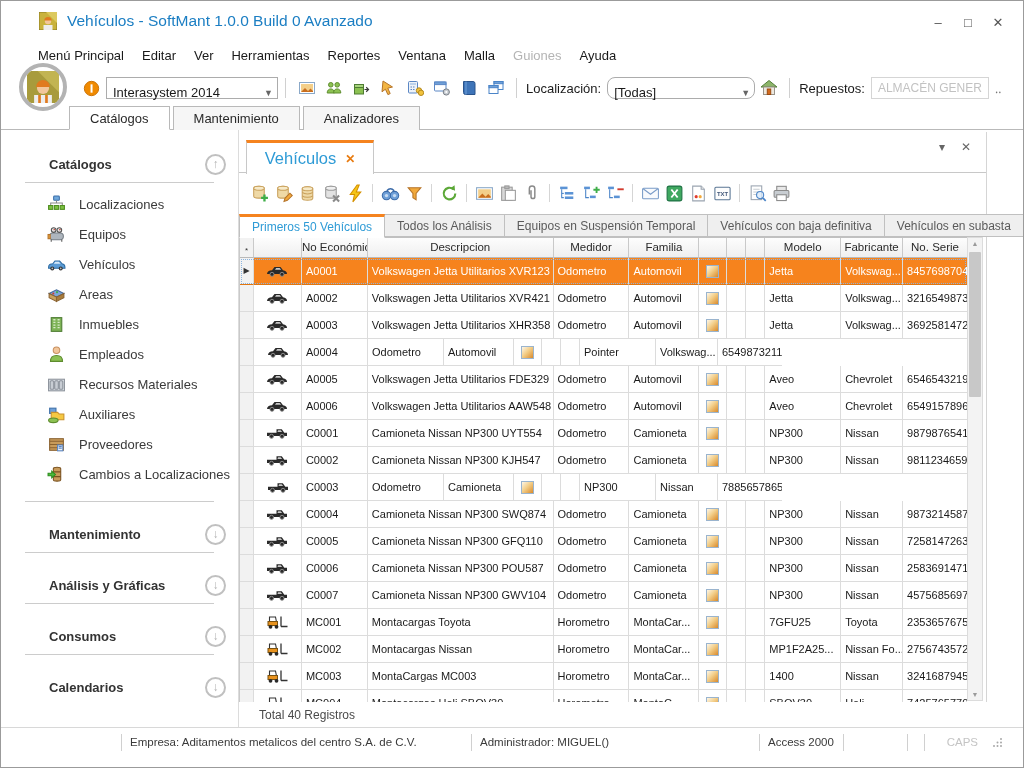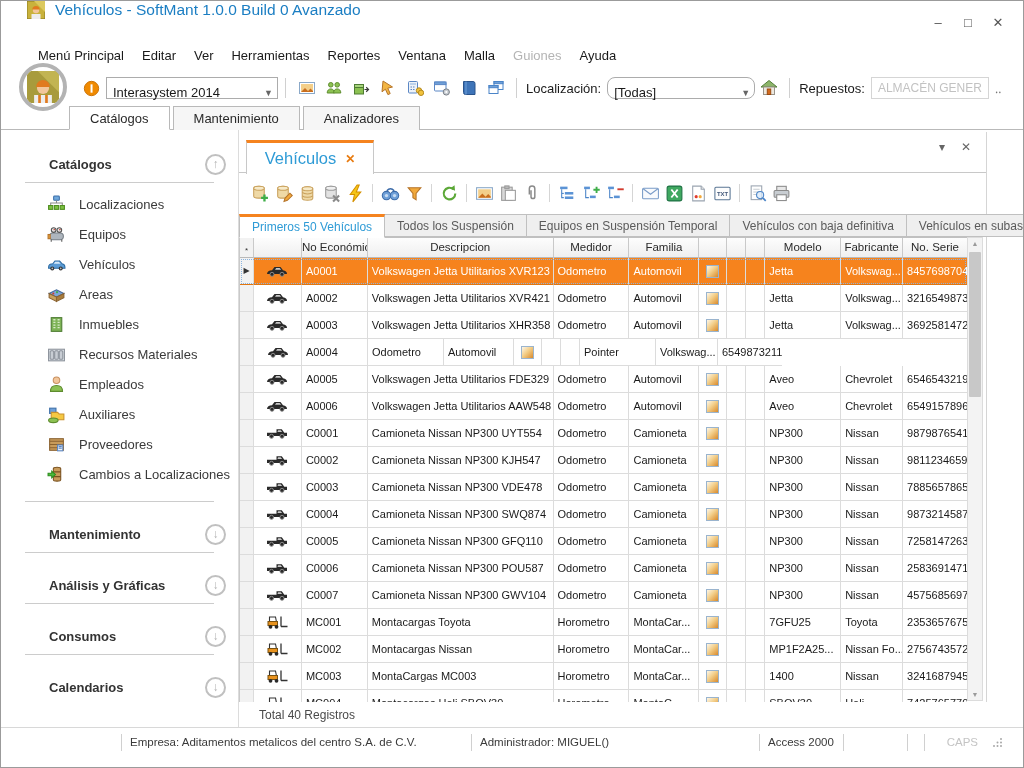--- a/index.html
+++ b/index.html
@@ -1,21 +1,21 @@
 <!DOCTYPE html>
 <html><head>
 <meta charset="utf-8">
 <style>
   * { margin:0; padding:0; box-sizing:border-box; }
   html,body { background:#fff; }
   body { font-family:"Liberation Sans", sans-serif; color:#1a1a1a; }
   .window { position:relative; width:1024px; height:768px; background:#fff; border:1px solid #9b9b9b; overflow:hidden; }
 
   
-  .titlebar { position:absolute; top:0; left:0; right:0; height:40px; display:flex; align-items:flex-start; padding-left:26px; }
+  .titlebar { position:absolute; top:0; left:0; right:0; height:40px; display:flex; align-items:center; padding-left:38px; }
   .app-icon { width:18px; height:18px; margin-right:10px; }
   .title-text { color:#1b7ec3; font-size:15.5px; }
   .win-controls { position:absolute; right:18px; top:14px; display:flex; gap:16px; color:#555; font-size:13px; }
   .win-controls span { width:14px; text-align:center; cursor:default; }
 
   
   .menubar { position:absolute; top:40px; left:0; right:0; height:28px; display:flex; align-items:center; padding-left:28px; font-size:13px; }
   .menu-item { padding:4px 9px; color:#1a1a1a; }
   .menu-item.disabled { color:#b4b4b4; }
 
@@ -305,33 +305,33 @@
           </div>
         <div class="sb-item">
             <svg viewBox="0 0 18 18">
               <rect x="4" y="2.5" width="10" height="13" fill="#7DB356" stroke="#4E7C33"></rect>
               <path d="M6 4.5h2M10 4.5h2M6 7h2M10 7h2M6 9.5h2M10 9.5h2M6 12h2M10 12h2" stroke="#D8EAC8" stroke-width="1.2"></path>
             </svg>
             <span>Inmuebles</span>
           </div>
         <div class="sb-item">
             <svg viewBox="0 0 18 18">
+              <circle cx="9" cy="5" r="3.1" fill="#F2C69B" stroke="#C89060"></circle>
+              <path d="M3.3 15.5c0-3.6 2.5-5.6 5.7-5.6s5.7 2 5.7 5.6z" fill="#8CC152" stroke="#5E8C2E"></path>
+            </svg>
+            <span>Empleados</span>
+          </div>
+        <div class="sb-item">
+            <svg viewBox="0 0 18 18">
               <rect x="1.5" y="4" width="15" height="11" fill="#DDE2E8" stroke="#8A9099"></rect>
               <rect x="3" y="5.5" width="3.4" height="8" rx="1" fill="#C8CDD4" stroke="#8A9099"></rect>
               <rect x="7.3" y="5.5" width="3.4" height="8" rx="1" fill="#C8CDD4" stroke="#8A9099"></rect>
               <rect x="11.6" y="5.5" width="3.4" height="8" rx="1" fill="#C8CDD4" stroke="#8A9099"></rect>
             </svg>
             <span>Recursos Materiales</span>
-          </div>
-        <div class="sb-item">
-            <svg viewBox="0 0 18 18">
-              <circle cx="9" cy="5" r="3.1" fill="#F2C69B" stroke="#C89060"></circle>
-              <path d="M3.3 15.5c0-3.6 2.5-5.6 5.7-5.6s5.7 2 5.7 5.6z" fill="#8CC152" stroke="#5E8C2E"></path>
-            </svg>
-            <span>Empleados</span>
           </div>
         <div class="sb-item">
             <svg viewBox="0 0 18 18">
               <rect x="2.5" y="3" width="6" height="5" fill="#6FA0D8" stroke="#3D6FA8"></rect>
               <path d="M4 7h6l1.5 1.5H16V14H4z" fill="#F5C842" stroke="#C9912C"></path>
               <ellipse cx="6" cy="14.5" rx="4.5" ry="2.2" fill="#8CC152" stroke="#5E8C2E"></ellipse>
             </svg>
             <span>Auxiliares</span>
           </div>
         <div class="sb-item">
@@ -529,21 +529,21 @@
             <svg width="19" height="19" viewBox="0 0 18 18">
               <rect x="4.5" y="2.2" width="9" height="4" fill="#E8E8E8" stroke="#8A8A8A"></rect>
               <rect x="2" y="6.2" width="14" height="6.3" rx="1" fill="#C8CDD2" stroke="#8A8A8A"></rect>
               <rect x="4.5" y="10.2" width="9" height="5.5" fill="#fff" stroke="#8A8A8A"></rect>
             </svg>
           </span>
       </div>
 
       <div class="subtabs">
         <div class="stab active">Primeros 50 Vehículos</div>
-        <div class="stab">Todos los Suspensión</div>
+        <div class="stab">Todos los Análisis</div>
         <div class="stab">Equipos en Suspensión Temporal</div>
         <div class="stab">Vehículos con baja definitiva</div>
         <div class="stab">Vehículos en subasta</div>
       </div>
 
       <div class="grid">
         <div class="grid-header">
           <div class="hcell c-sel">*</div>
           <div class="hcell c-icon"></div>
           <div class="hcell c-no">No Económico</div>
@@ -766,21 +766,20 @@
 
                 <svg class="vi vi-pickup" viewBox="0 0 22 14">
                   <path d="M1 6.8h9.5V3.2h5.3L18.3 6.8H21V10H1z" fill="#2a2a2a"></path>
                   <path d="M11.5 6l.6-1.8h2.6l1.4 1.8z" fill="#c8c8c8"></path>
                   <circle cx="5.5" cy="10.3" r="2" fill="#2a2a2a" stroke="#888"></circle>
                   <circle cx="16" cy="10.3" r="2" fill="#2a2a2a" stroke="#888"></circle>
                 </svg>
 
               </div>
               <div class="cell c-no">C0003</div>
-              <div class="cell c-desc">Camioneta Nissan NP300 VDE478</div>
               <div class="cell c-med">Odometro</div>
               <div class="cell c-fam">Camioneta</div>
               <div class="cell c-pic">
                 <span class="thumb"></span>
               </div>
               <div class="cell c-n1"></div>
               <div class="cell c-n2"></div>
               <div class="cell c-mod">NP300</div>
               <div class="cell c-fab">Nissan</div>
               <div class="cell c-ser">7885657865...</div>

